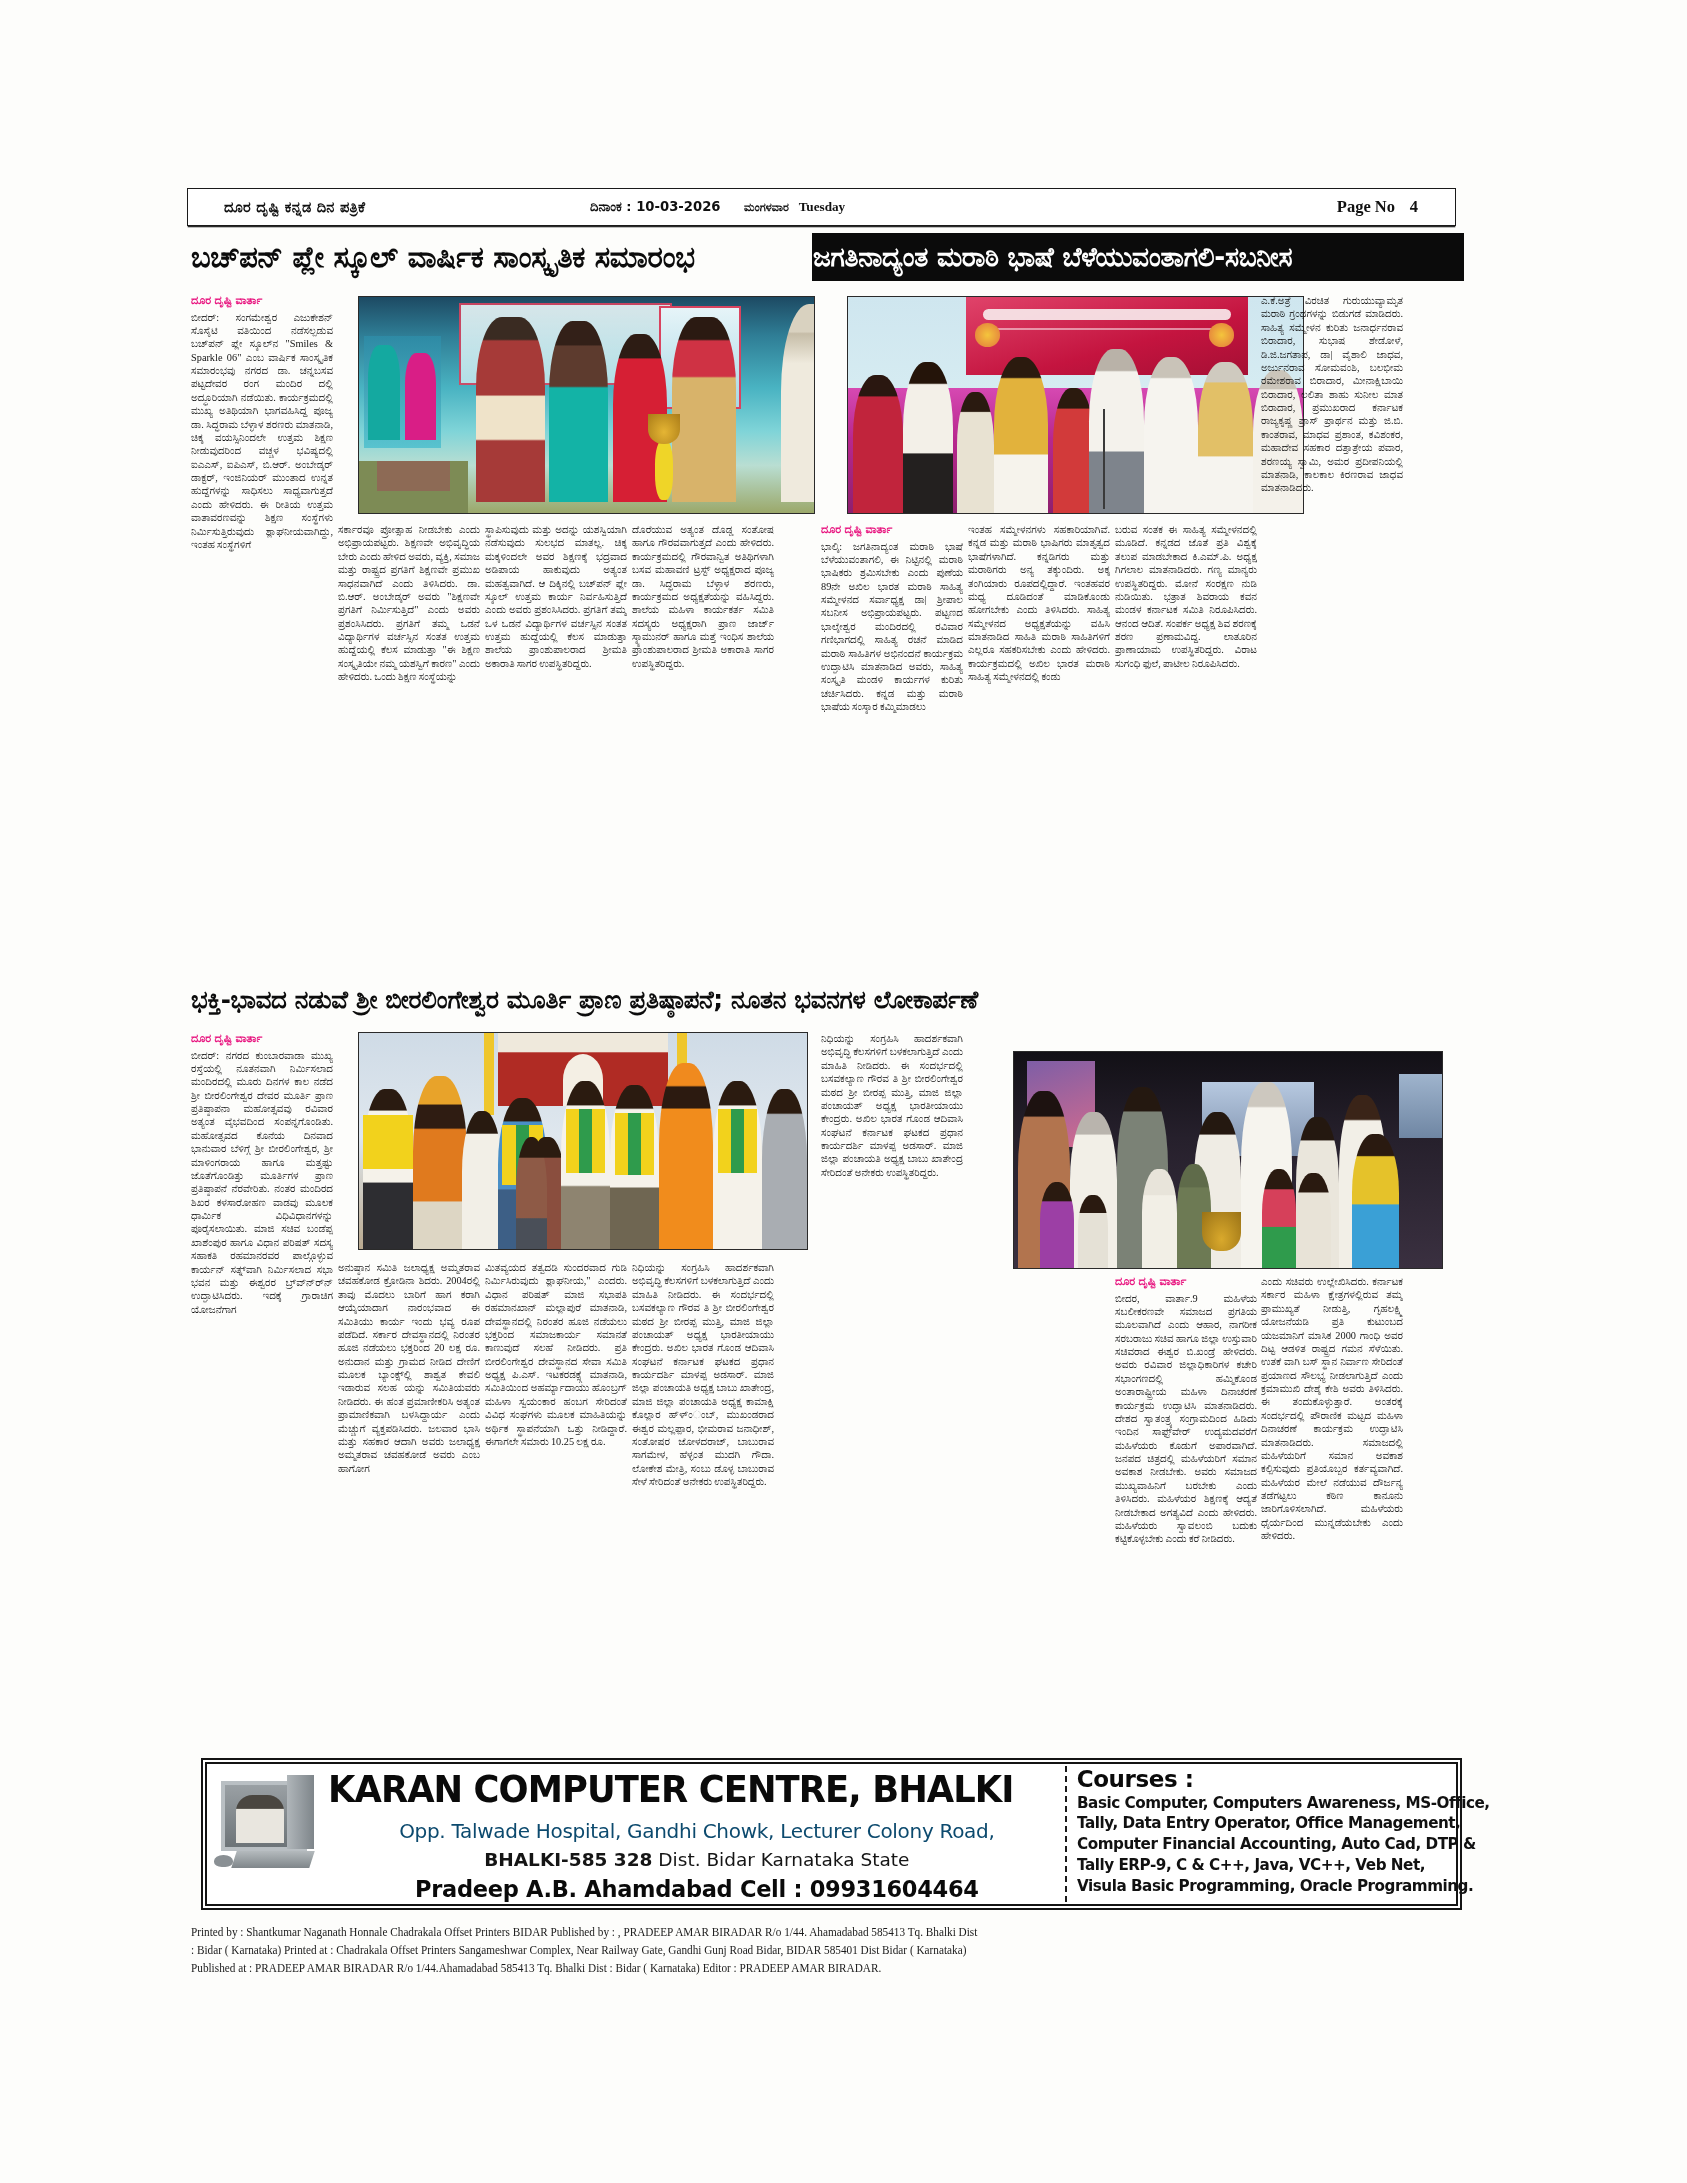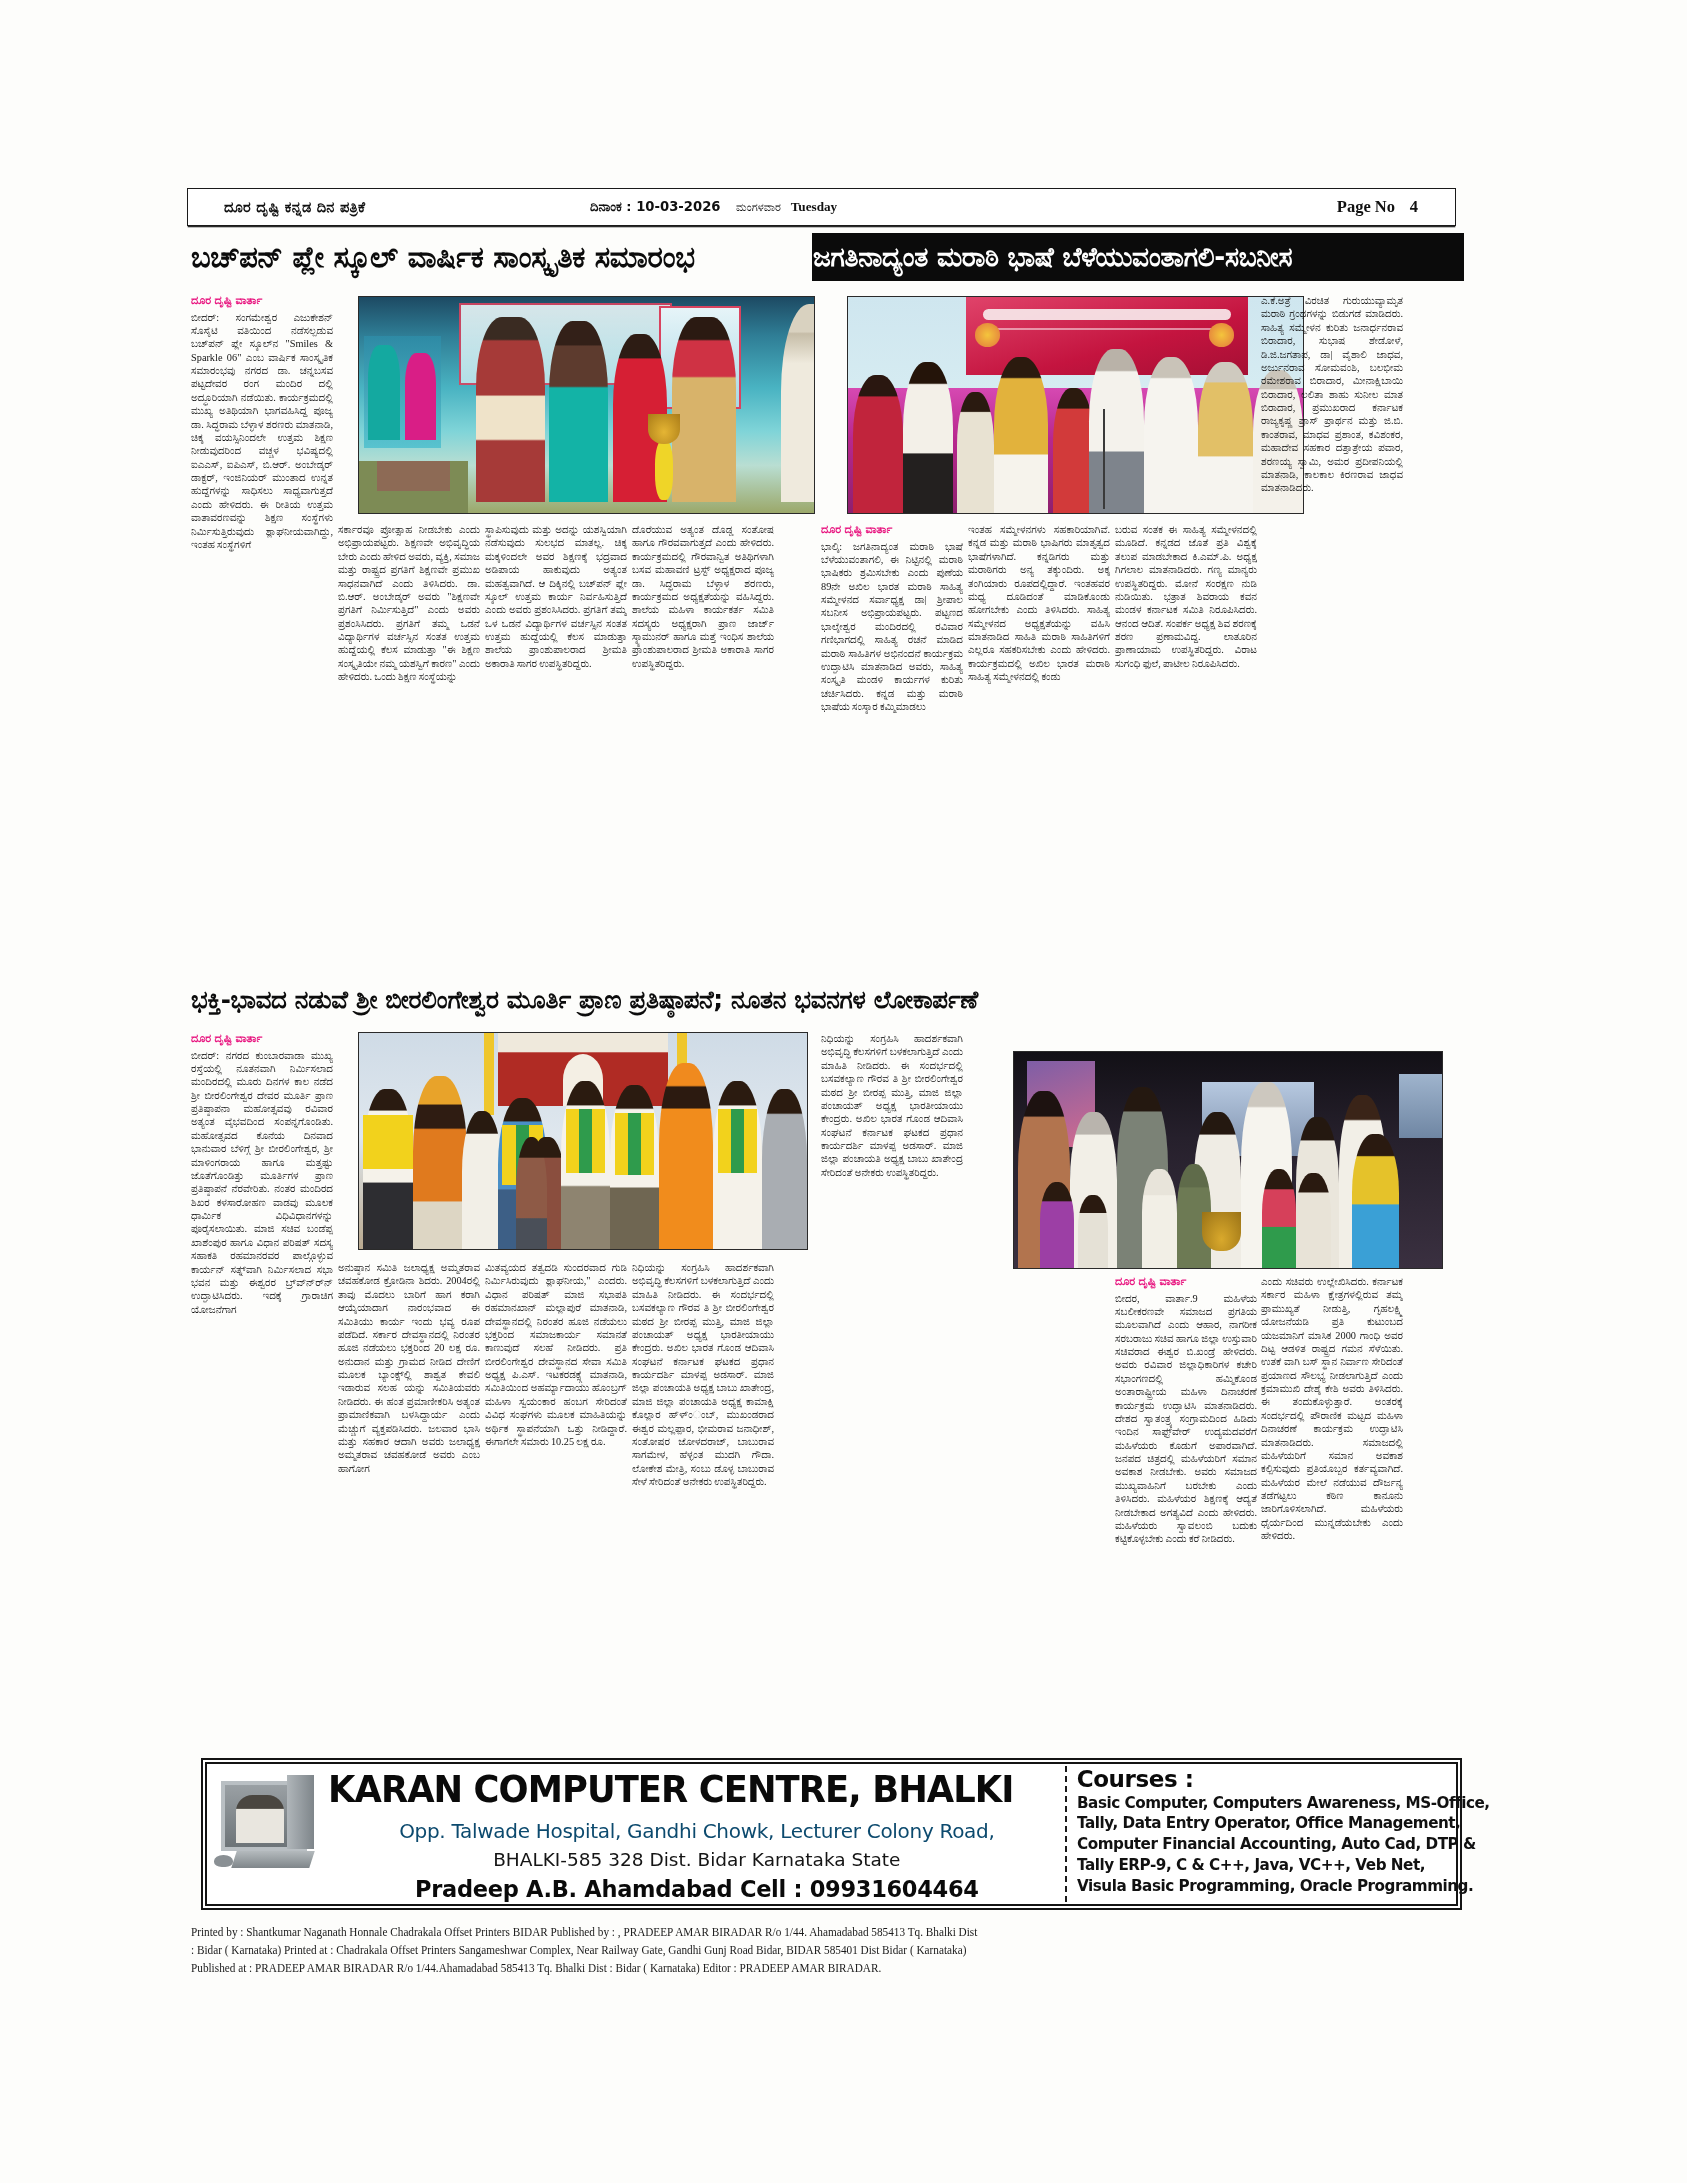--- a/index.html
+++ b/index.html
@@ -36,21 +36,21 @@
     font-family:"DejaVu Sans","Liberation Sans",sans-serif;
     font-size:14.6px;font-weight:700;letter-spacing:0.2px;color:#111;
     white-space:nowrap;
   }
   .mh-mid{
     position:absolute;left:402px;top:50%;transform:translateY(-50%);
     font-family:"DejaVu Sans","Liberation Sans",sans-serif;
     font-size:13.2px;font-weight:700;color:#111;white-space:nowrap;
   }
   .mh-mid .lbl{font-size:13px;font-weight:600;}
-  .mh-mid .day{font-size:11.2px;font-weight:400;margin-left:11px;}
+  .mh-mid .day{font-size:11.2px;font-weight:700;margin-left:19px;}
   .mh-mid .dayen{font-family:"Liberation Serif",serif;font-size:13.2px;font-weight:700;margin-left:5.3px;}
   .mh-right{
     position:absolute;right:37px;top:50%;transform:translateY(-50%);
     font-family:"Liberation Serif","DejaVu Serif",serif;
     font-size:16.5px;font-weight:600;color:#111;white-space:nowrap;
   }
   .mh-right .num{margin-left:10.6px;}
 
   
   .hl-row{position:absolute;left:0;width:1269px;}
@@ -230,21 +230,21 @@
   }
   .ad-l2{
     font-family:"DejaVu Sans","Liberation Sans",sans-serif;
     font-size:20px;margin-top:10.6px;text-align:center;color:#0c4a6e;
     white-space:nowrap;letter-spacing:-0.3px;
   }
   .ad-l3{
     font-family:"DejaVu Sans","Liberation Sans",sans-serif;
     font-size:18.5px;margin-top:6px;text-align:center;color:#151515;white-space:nowrap;
   }
-  .ad-l3 b{font-weight:400;text-align:center;}
+  .ad-l3 b{font-weight:700;text-align:center;}
   .ad-l4{
     font-family:"DejaVu Sans","Liberation Sans",sans-serif;
     font-weight:700;font-size:22.5px;margin-top:6.6px;text-align:center;
     color:#0a0a0a;white-space:nowrap;letter-spacing:-0.3px;
   }
   .ad-courses{
     width:457px;flex:0 0 457px;border-left:2.6px dashed #1a1a1a;padding-left:9.3px;
     font-family:"DejaVu Sans","Liberation Sans",sans-serif;
   }
   .crs-h{font-size:23px;font-weight:700;letter-spacing:-0.4px;color:#0a0a0a;margin-bottom:0.7px;}

